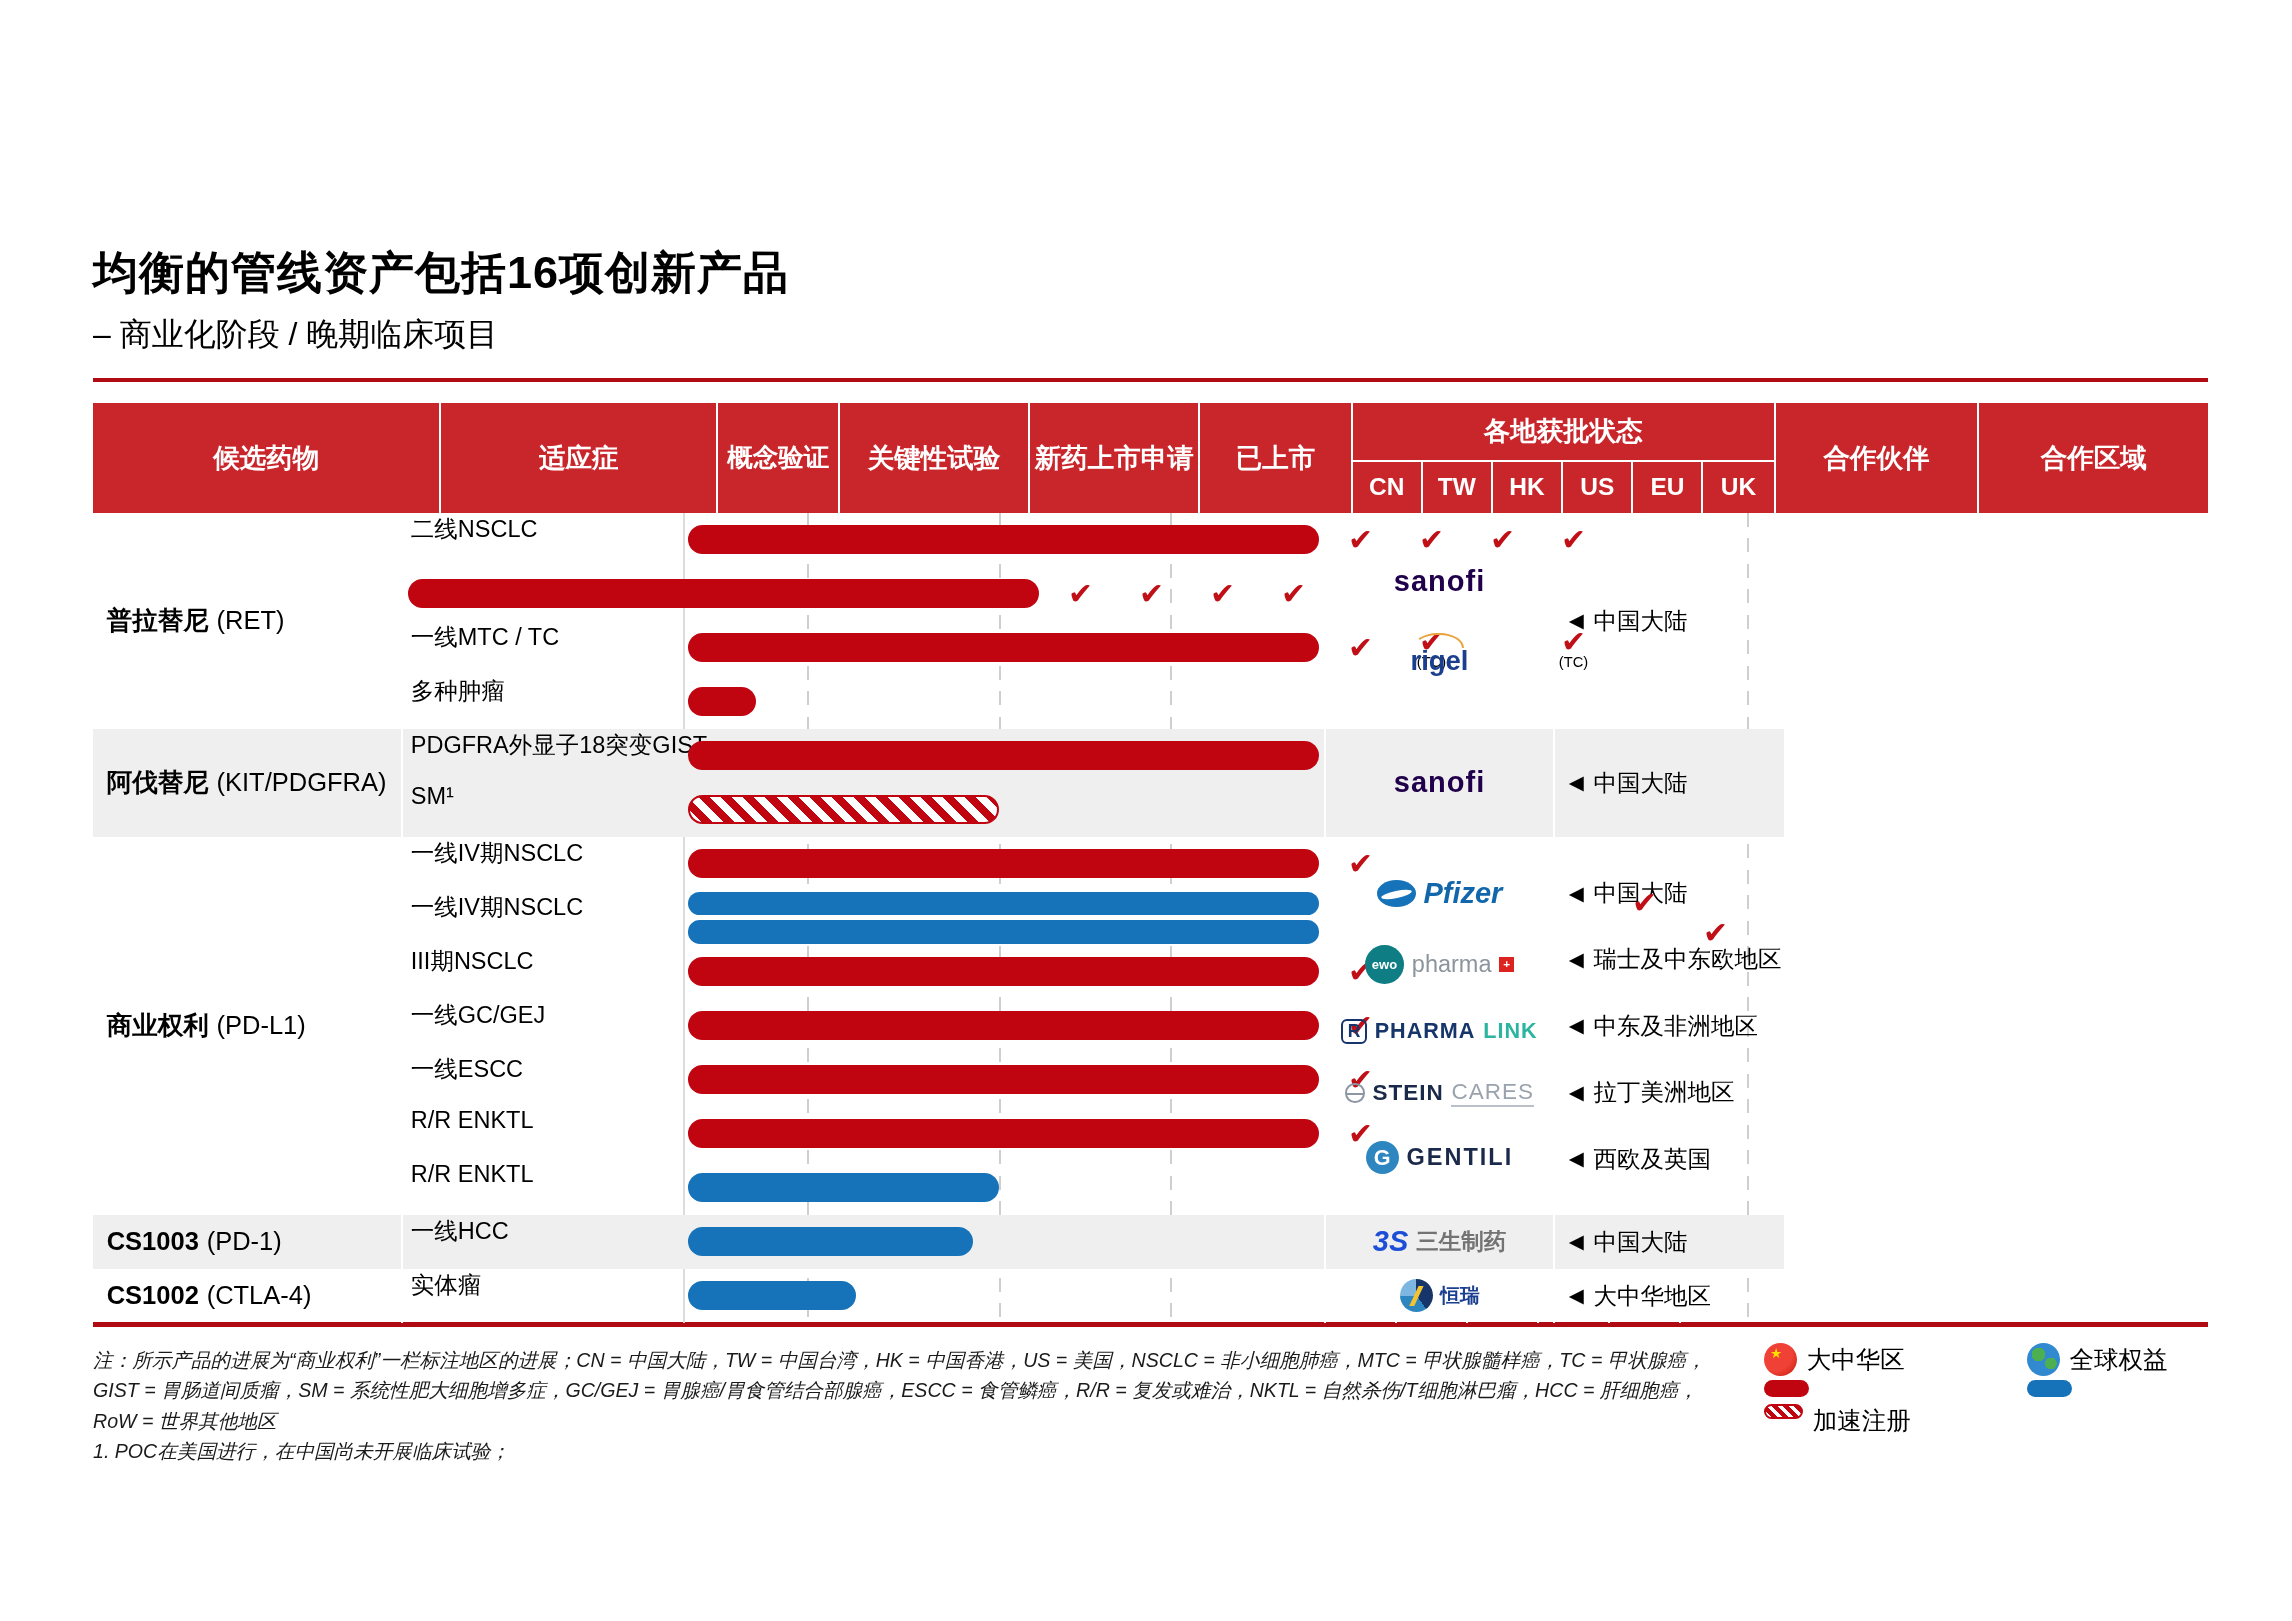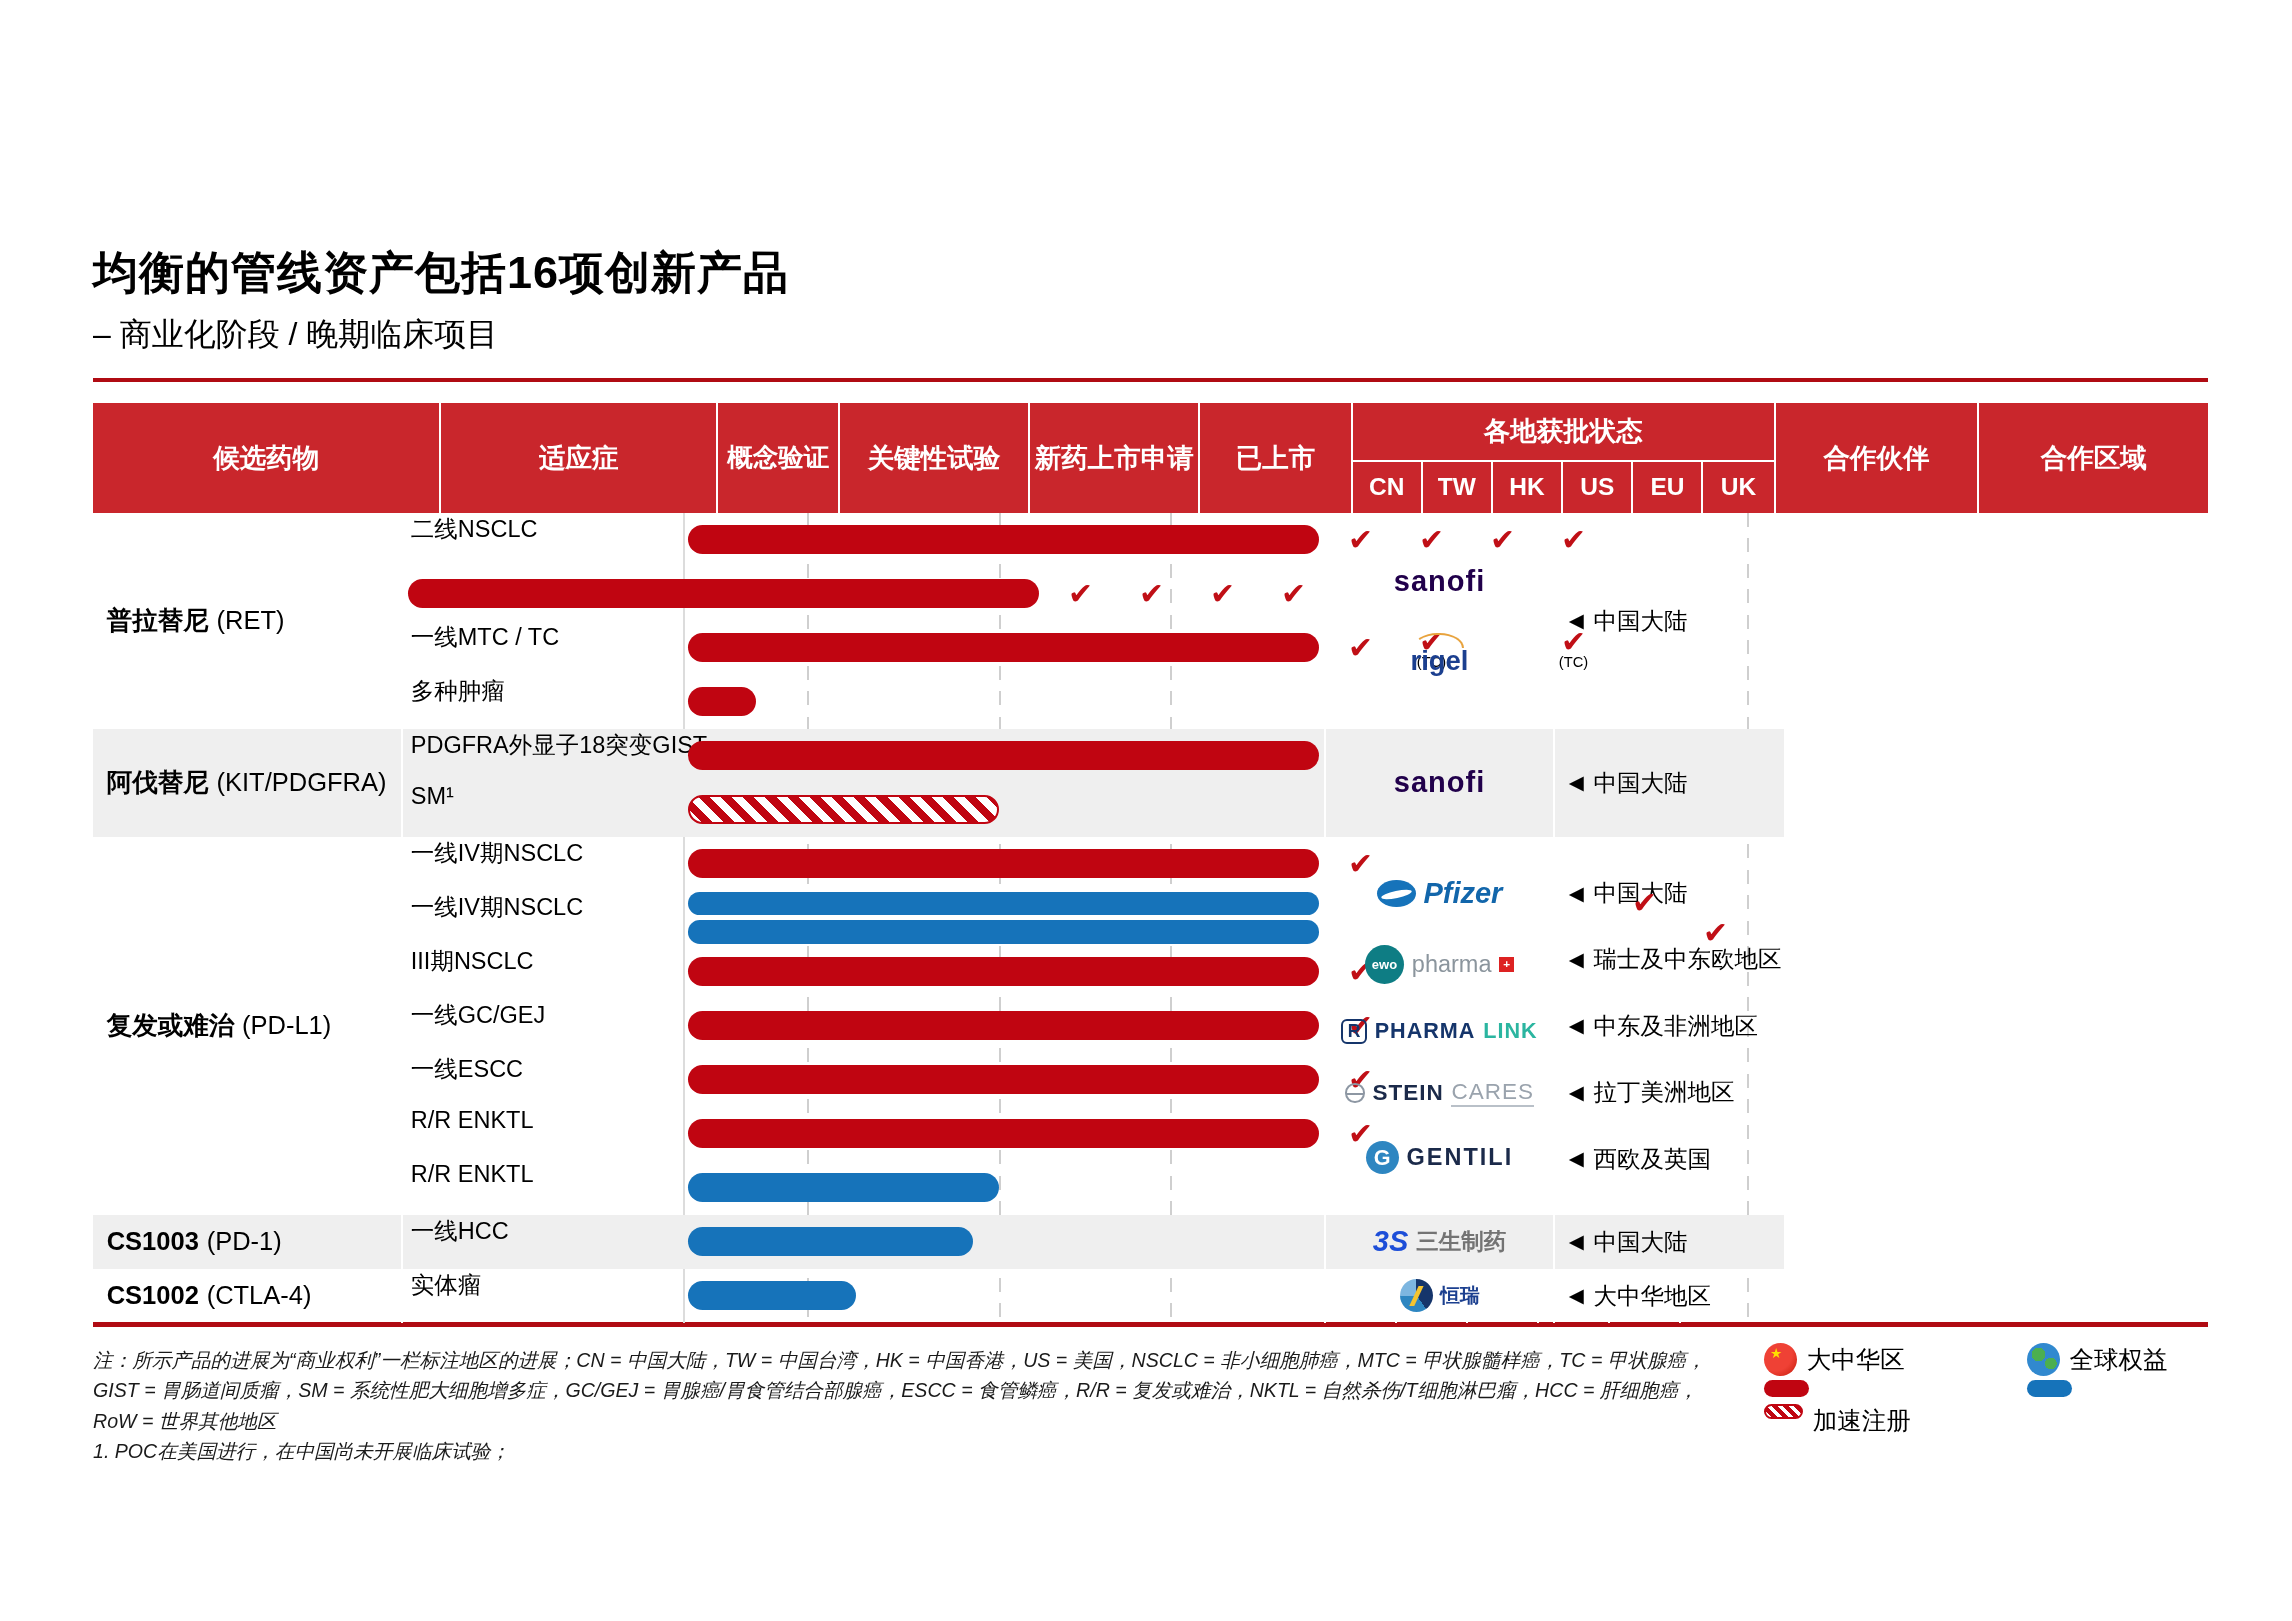--- a/index.html
+++ b/index.html
@@ -331,21 +331,21 @@
           </div>
           <div class="cell-coop">
             <div class="coop-item">
               <span class="tri">◀</span>
               <span>中国大陆</span>
             </div>
           </div>
         </div>
         <div class="group">
           <div class="cell-candidate">
-            <span class="cname">复发或难治</span>
+            <span class="cname">商业权利</span>
             <span class="ctarget">(PD-L1)</span>
           </div>
           <div class="mid">
             <div class="row">
               <div class="iswrap">
                 <div class="cell-indication">一线IV期NSCLC</div>
                 <div class="cell-stage">
                   <div class="bar red" style="width: 631px;"></div>
                 </div>
               </div>

